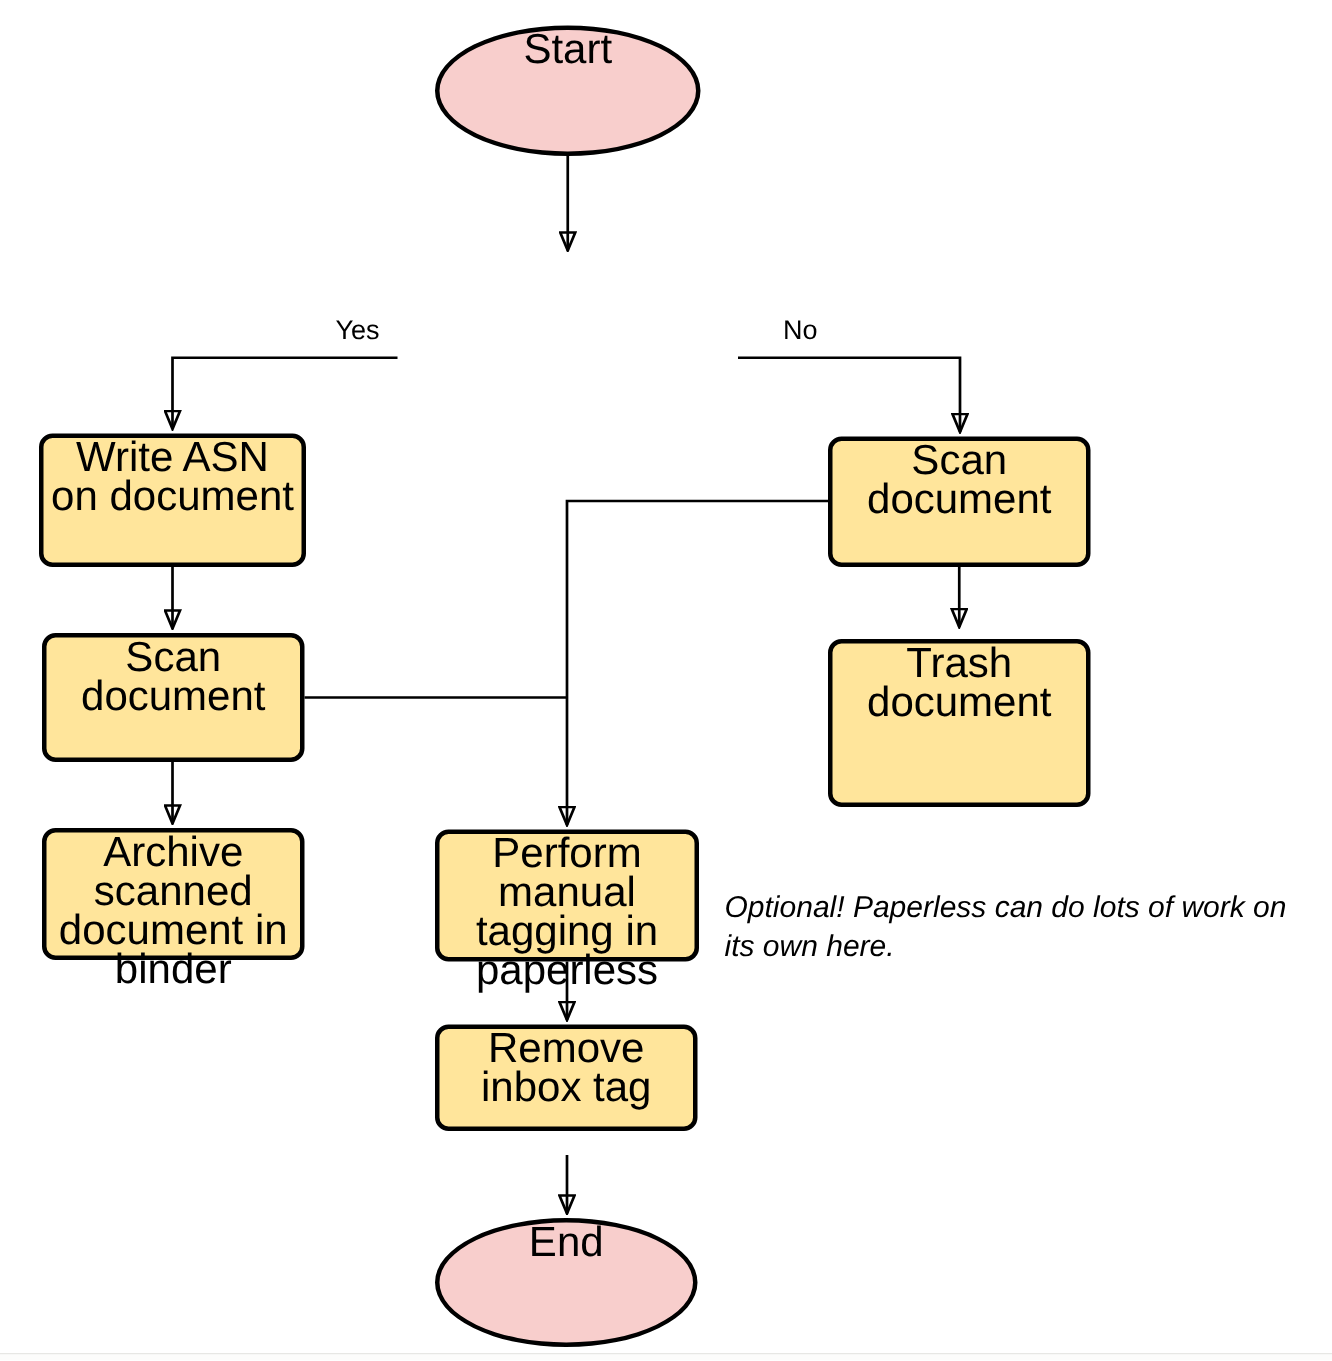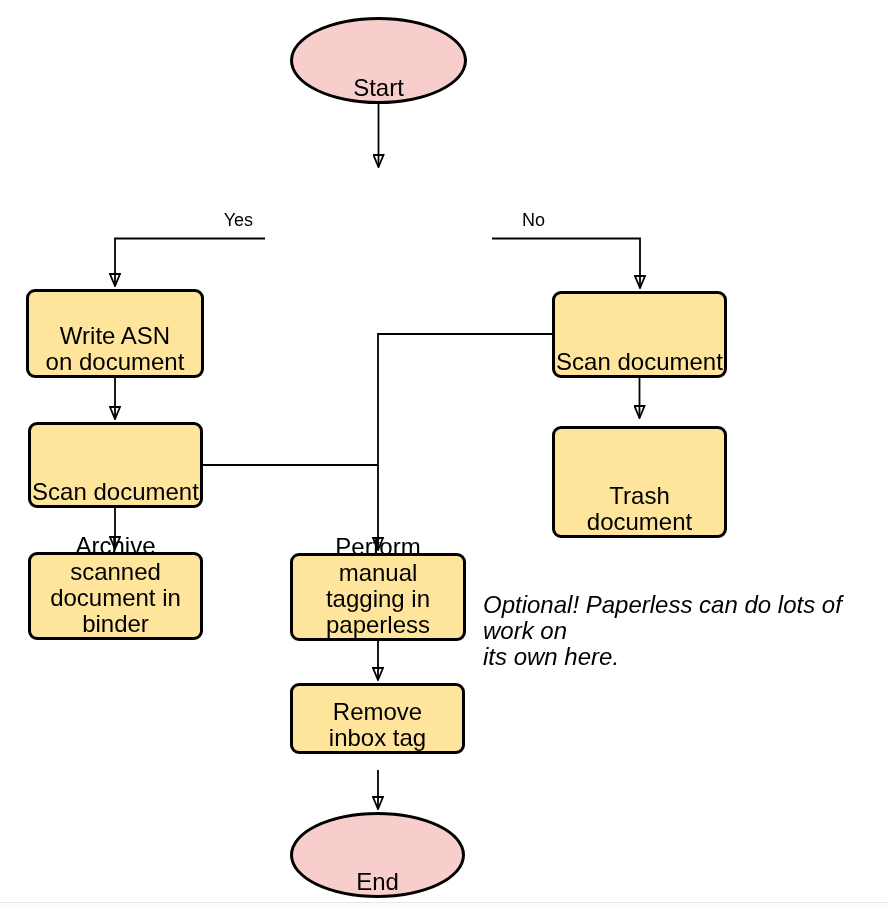--- a/index.html
+++ b/index.html
@@ -24,24 +24,24 @@
     height: 907px;
   }
   #edge-layer path {
     fill: none;
     stroke: #000000;
     stroke-width: 1.8;
   }
   .node {
     position: absolute;
     display: flex;
-    align-items: flex-end;
+    align-items: flex-start;
     justify-content: center;
     text-align: center;
-    font-size: 24px;
+    font-size: 28px;
     line-height: 26px;
     box-sizing: border-box;
   }
   .node-label {
     white-space: pre-line;
   }
   .process {
     background: #FFE59B;
     border: 3px solid #000000;
     border-radius: 9px;
@@ -76,21 +76,21 @@
     line-height: 20px;
     text-align: right;
     width: 50px;
     background: #ffffff;
   }
   .annotation {
     position: absolute;
     left: 483px;
     top: 592px;
     width: 402px;
-    font-size: 24px;
+    font-size: 20px;
     line-height: 26px;
     font-style: italic;
     white-space: pre-line;
   }
   .bottom-divider {
     position: absolute;
     left: 0;
     top: 902px;
     width: 888px;
     height: 1px;

